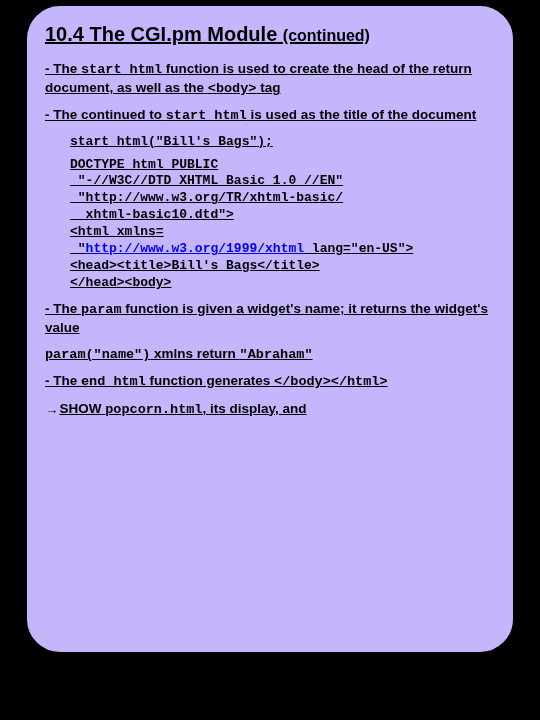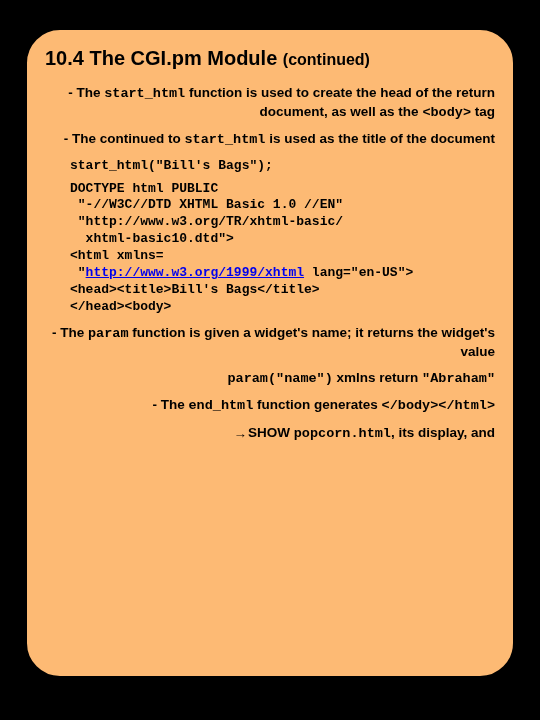--- a/index.html
+++ b/index.html
@@ -5,32 +5,33 @@
   body {
     margin: 0;
     padding: 0;
     background: #000;
     width: 540px;
     height: 720px;
     font-family: Arial, Helvetica, sans-serif;
     position: relative;
   }
   .slide {
-    background: #fdba74;
+    background: #c4b5fd;
     position: absolute;
-    top: 28px;
+    top: 4px;
     left: 25px;
     width: 490px;
     height: 650px;
     border: 2px solid #000;
     border-radius: 35px;
     padding: 15px 18px;
     box-sizing: border-box;
     font-size: 13.5px;
     line-height: 1.35;
+    text-decoration: underline;
   }
   .title {
     font-size: 20px;
     font-weight: bold;
     margin-bottom: 12px;
   }
   .title .suffix {
     font-size: 16px;
   }
   .mono {
@@ -49,21 +50,21 @@
     font-weight: bold;
     font-size: 13px;
     white-space: pre;
     margin-top: 6px;
     margin-bottom: 6px;
   }
   .link {
     color: #0000ee;
     text-decoration: underline;
   }
-  .p { margin: 8px 0; text-align: right; }
+  .p { margin: 8px 0; }
   .footer {
     position: absolute;
     bottom: 10px;
     left: 40px;
     right: 40px;
     font-size: 13px;
     display: flex;
     justify-content: space-between;
     align-items: baseline;
   }

